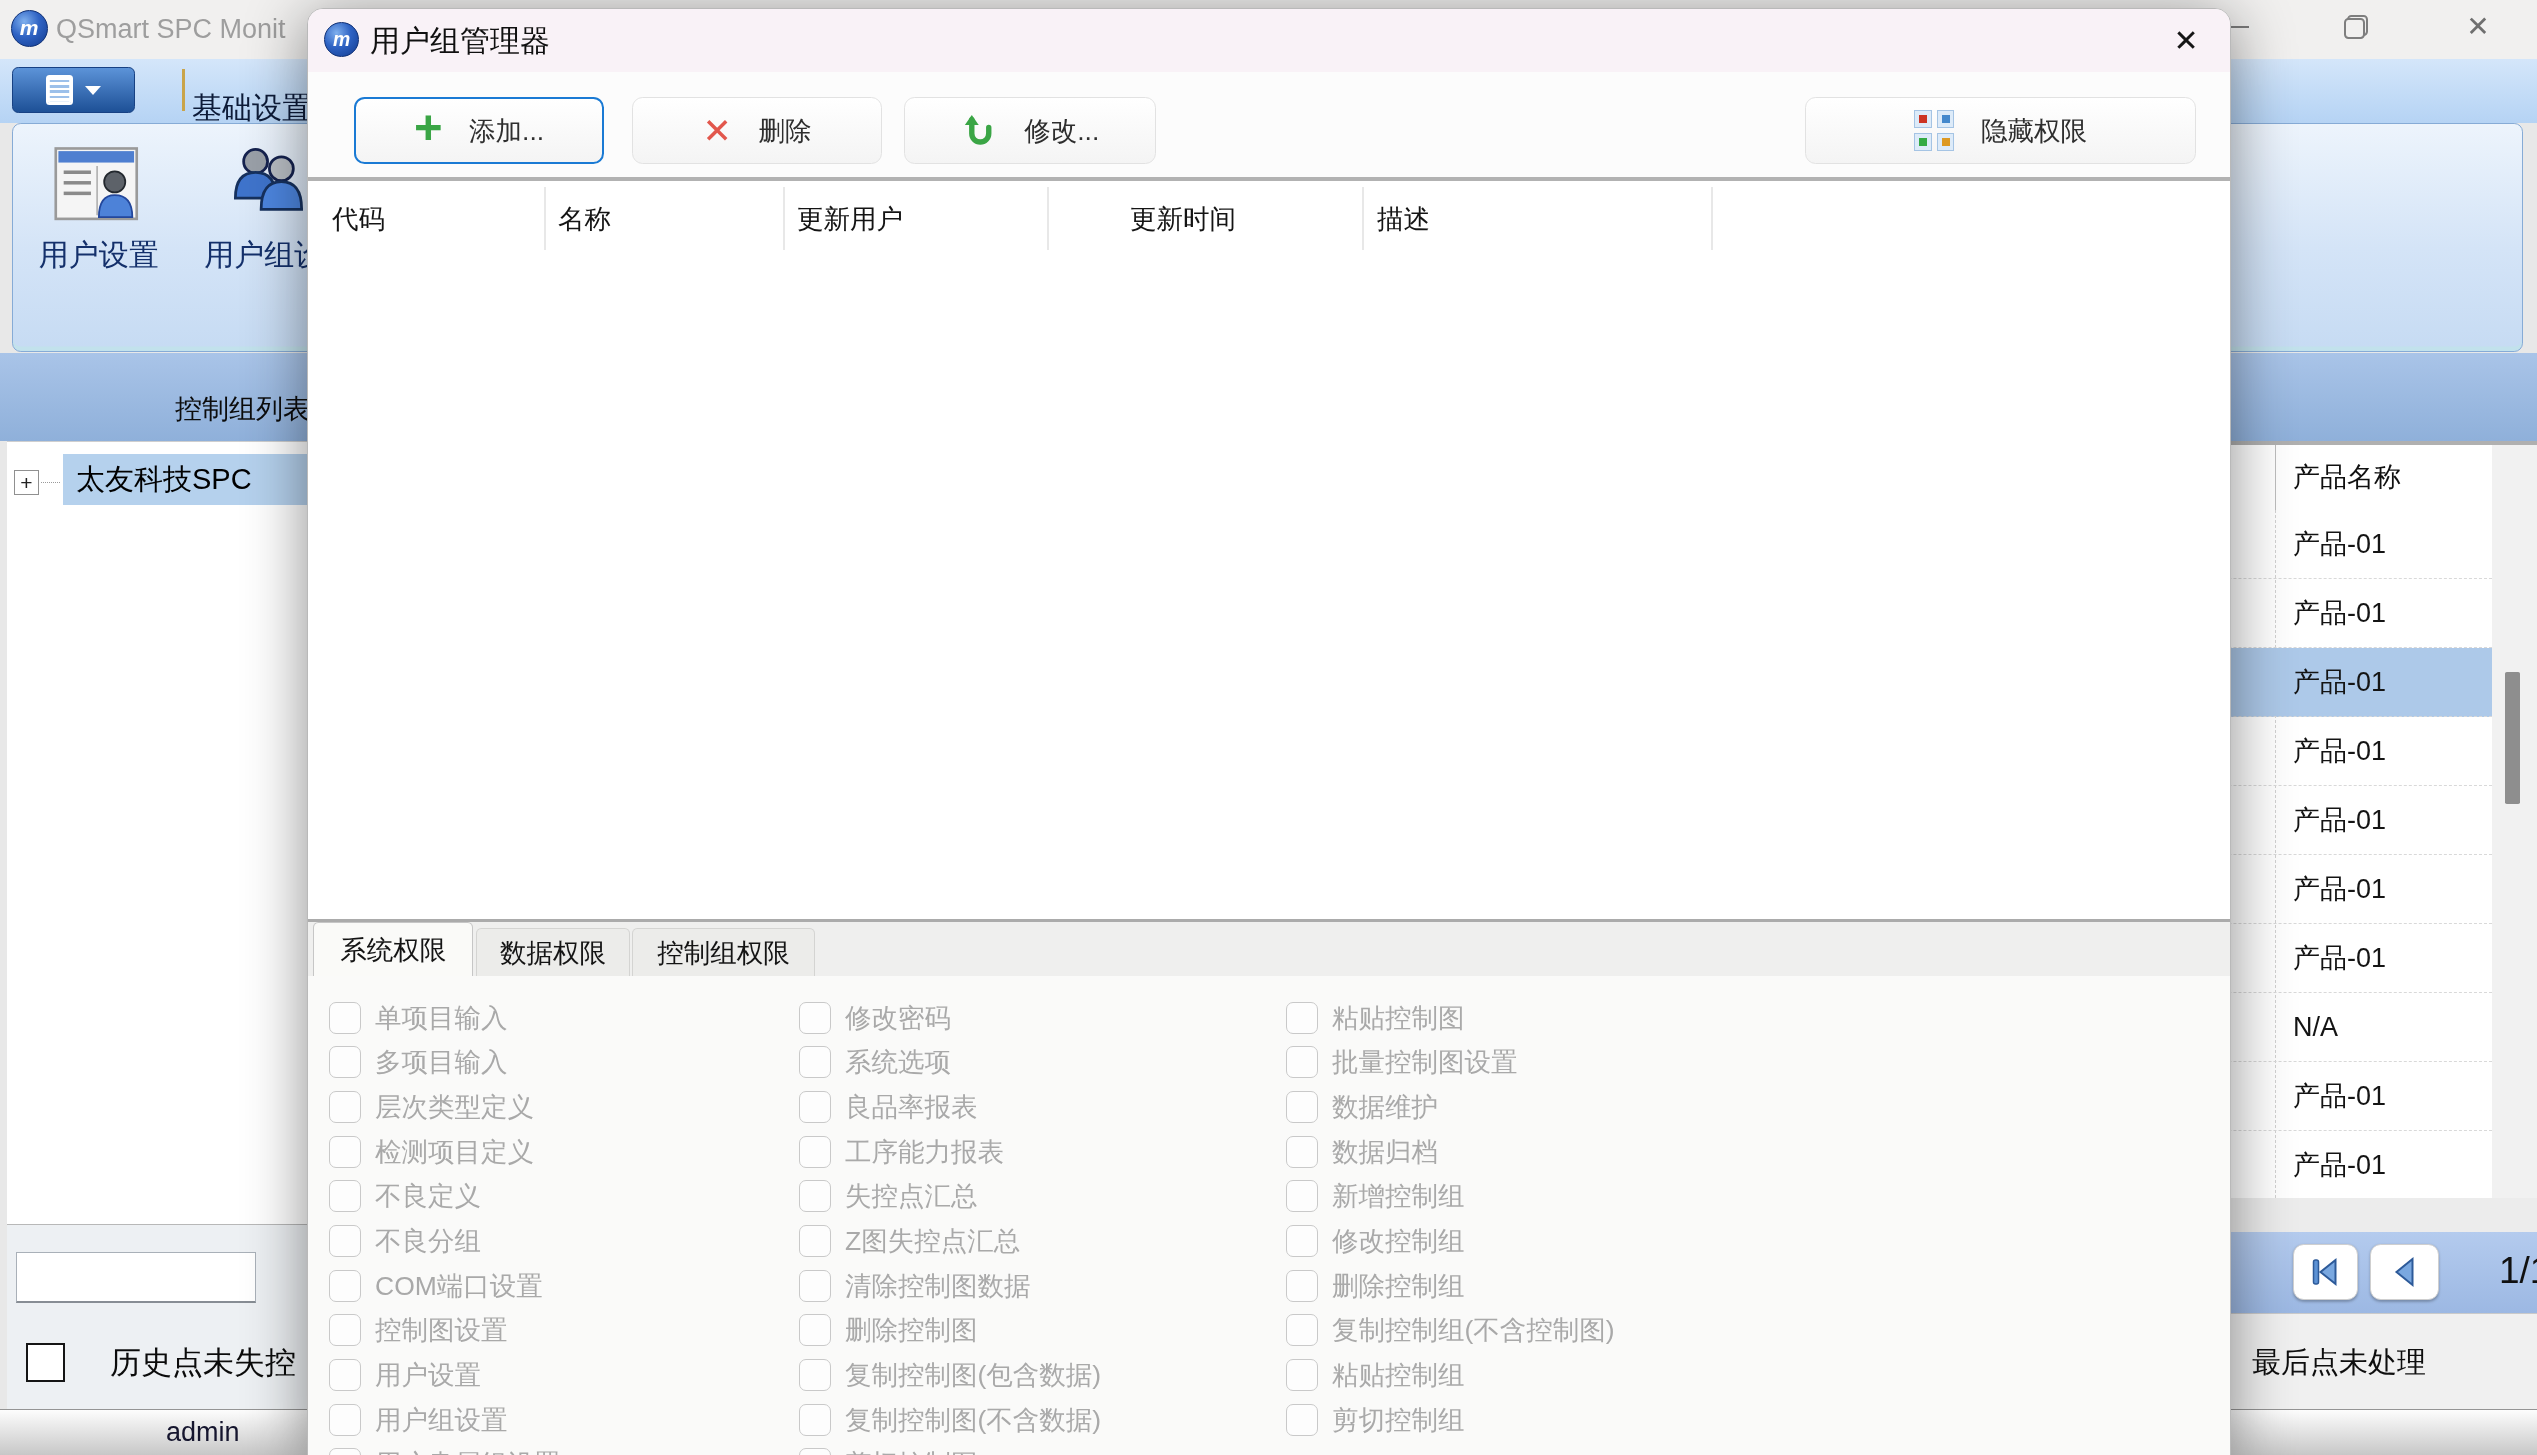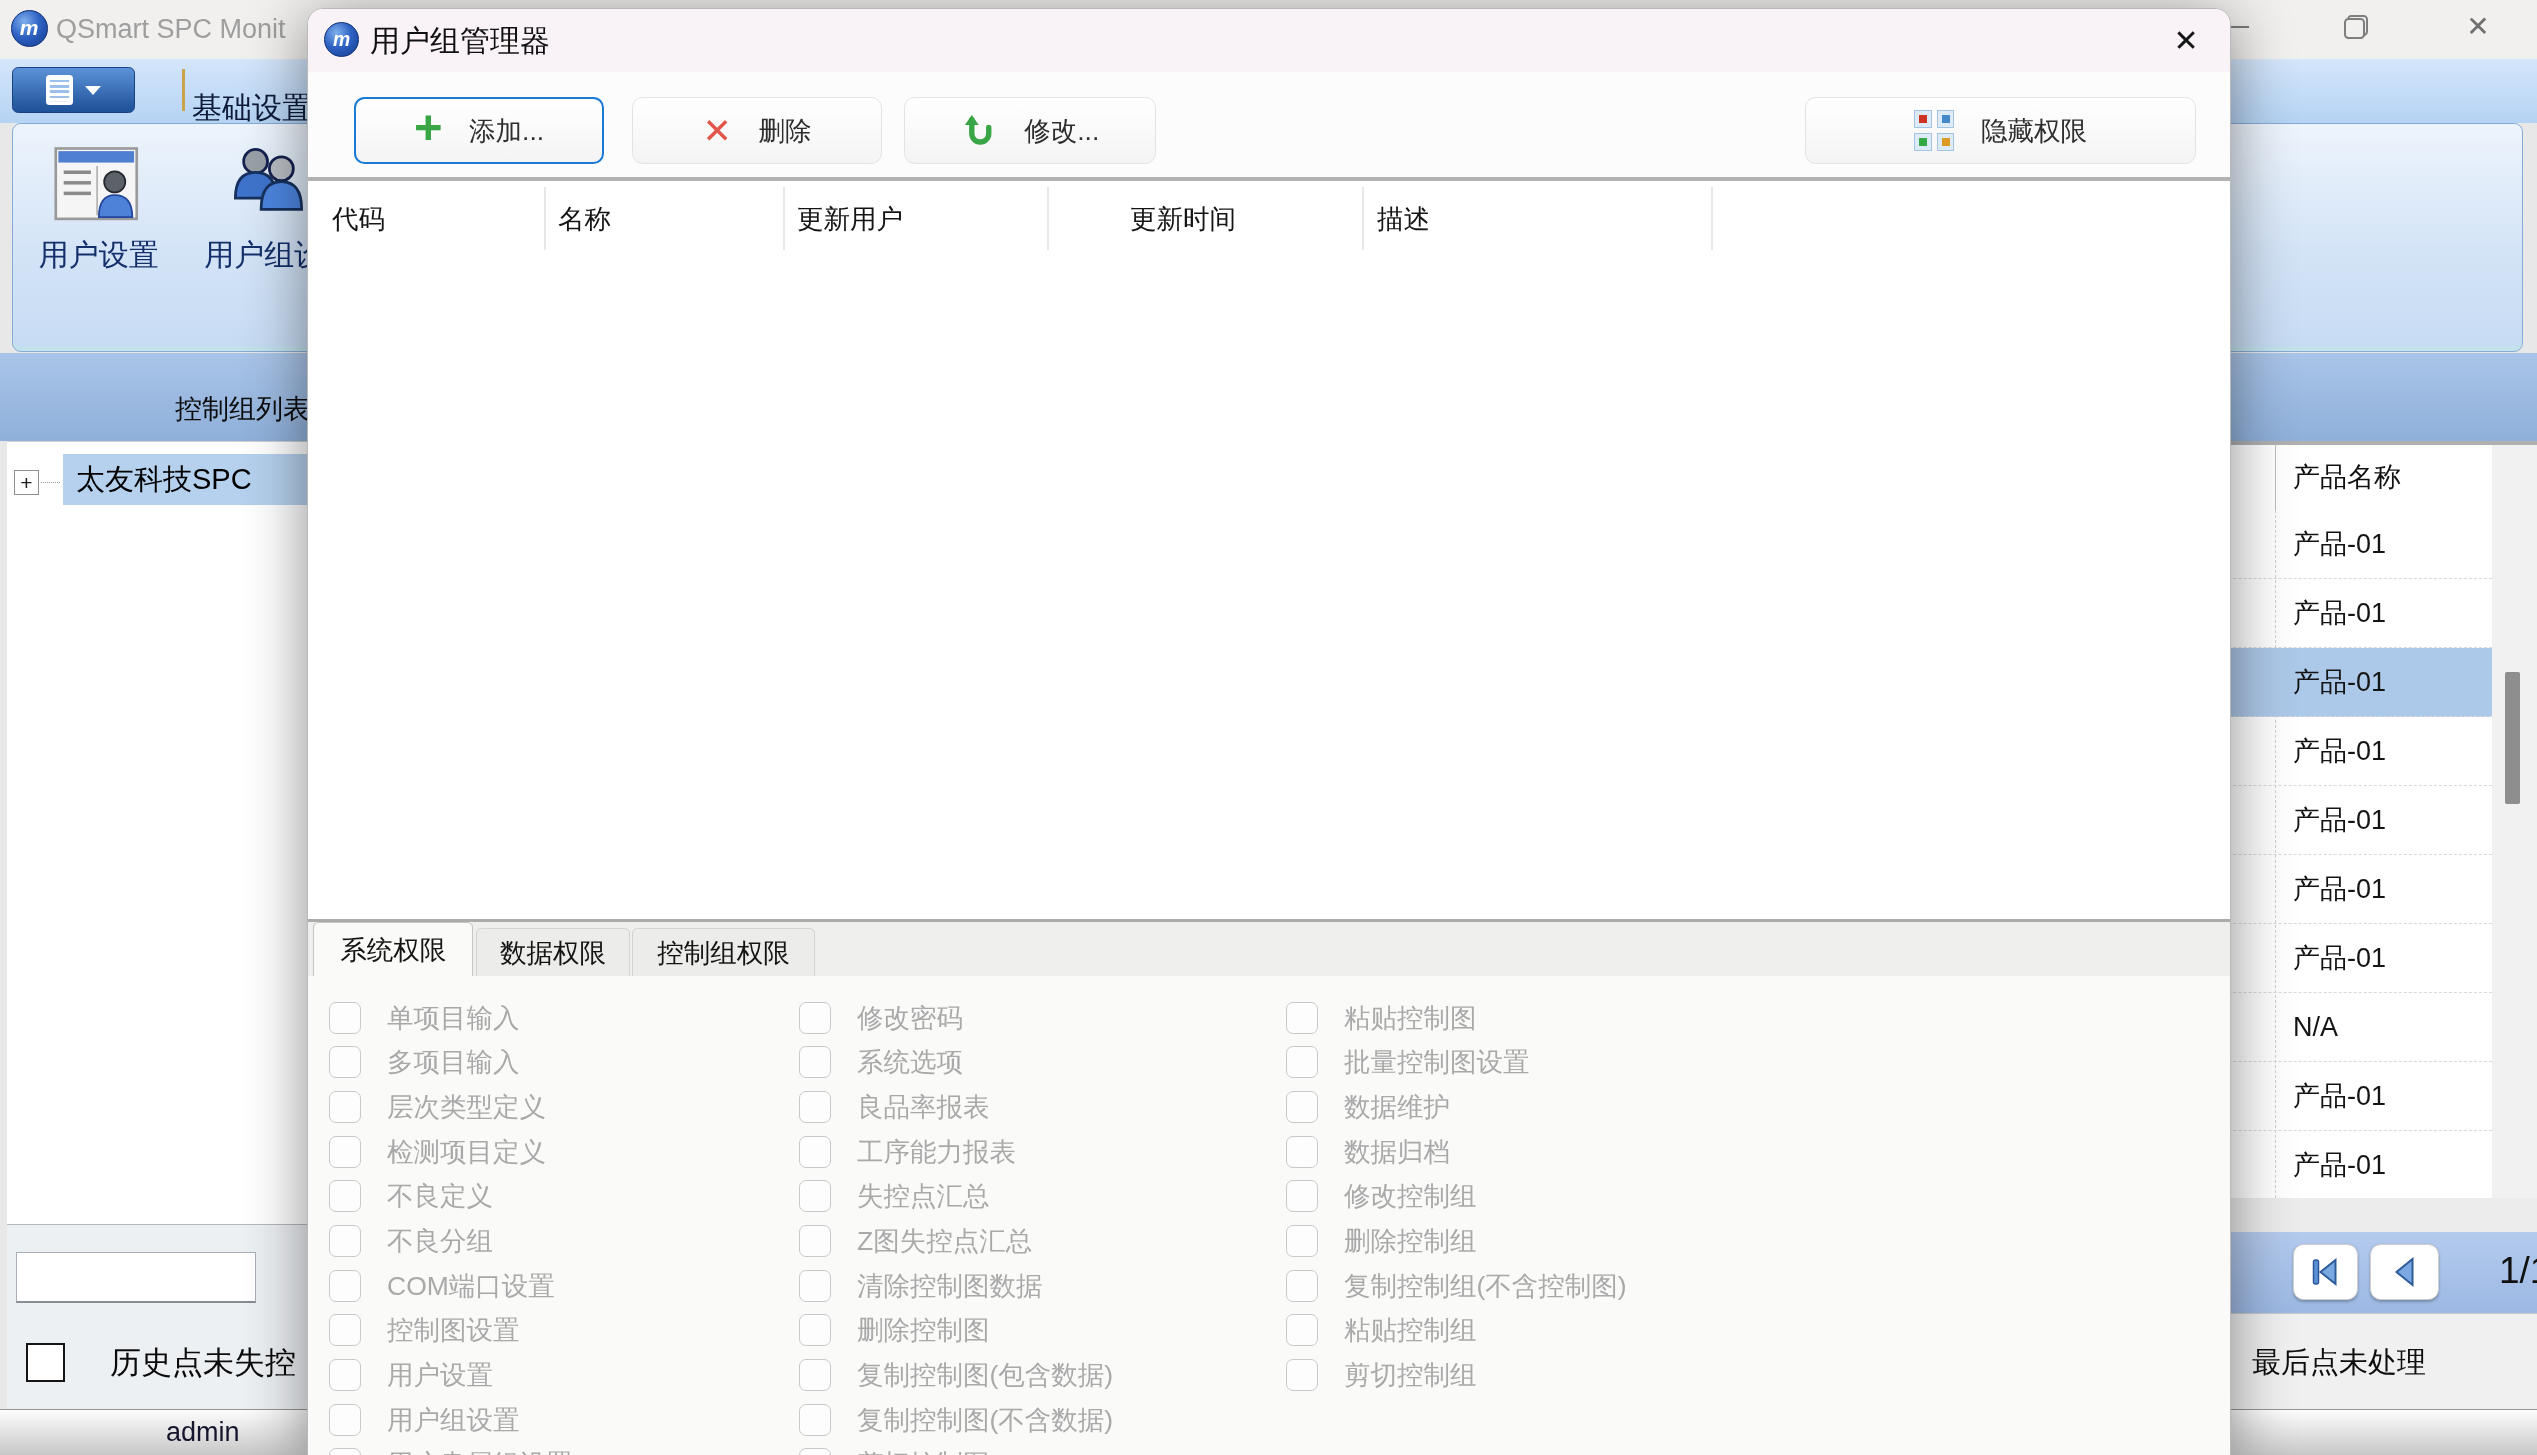--- a/index.html
+++ b/index.html
@@ -110,21 +110,21 @@
   .tab { position:absolute; font-size:26.5px; color:#141414; display:flex; align-items:center; justify-content:center;
     background:#ececea; border:1.8px solid #d4d4d2; border-bottom:none; border-radius:5.3px 5.3px 0 0; top:6.2px; height:48px; }
   .tab.active { top:0; height:54px; background:#fafaf8; border-color:#c6c6c6; font-weight:400; }
   #tab-system { left:5.3px; width:160px; }
   #tab-data { left:168px; width:154px; }
   #tab-group { left:324px; width:183px; }
 
   #dlg-perm-panel { left:0; top:967px; width:100%; height:481px; background:#fafaf9; }
   .perm-col { position:absolute; top:24px; width:458px; display:flex; flex-direction:column; gap:9.7px; }
   #perm-col-1 { left:21px; } #perm-col-2 { left:491px; } #perm-col-3 { left:978px; }
-  .perm-row { height:35px; display:flex; align-items:center; gap:26px;text-align:center; }
+  .perm-row { height:35px; display:flex; align-items:center; gap:14px;text-align:center; }
   .perm-cb { width:32px; height:32px; border:1.8px solid #c9c9c9; border-radius:7px; background:#fdfdfd; flex:none; }
   .perm-label { font-size:26.5px; color:#a9a9a9; white-space:nowrap; }
 </style>
 </head>
 <body>
 
 <div id="titlebar" class="abs">
   <div class="app-logo abs" style="left:10.6px;top:9.7px;">m</div>
   <div id="app-title" class="abs">QSmart SPC Monit</div>
   <div class="winbtn abs" style="left:2207px;">
@@ -403,20 +403,24 @@
         <div class="perm-row">
           <span class="perm-cb"></span>
           <span class="perm-label">数据维护</span>
         </div>
         <div class="perm-row">
           <span class="perm-cb"></span>
           <span class="perm-label">数据归档</span>
         </div>
         <div class="perm-row">
           <span class="perm-cb"></span>
+          <span class="perm-label">新增控制组</span>
+        </div>
+        <div class="perm-row">
+          <span class="perm-cb"></span>
           <span class="perm-label">修改控制组</span>
         </div>
         <div class="perm-row">
           <span class="perm-cb"></span>
           <span class="perm-label">删除控制组</span>
         </div>
         <div class="perm-row">
           <span class="perm-cb"></span>
           <span class="perm-label">复制控制组(不含控制图)</span>
         </div>

